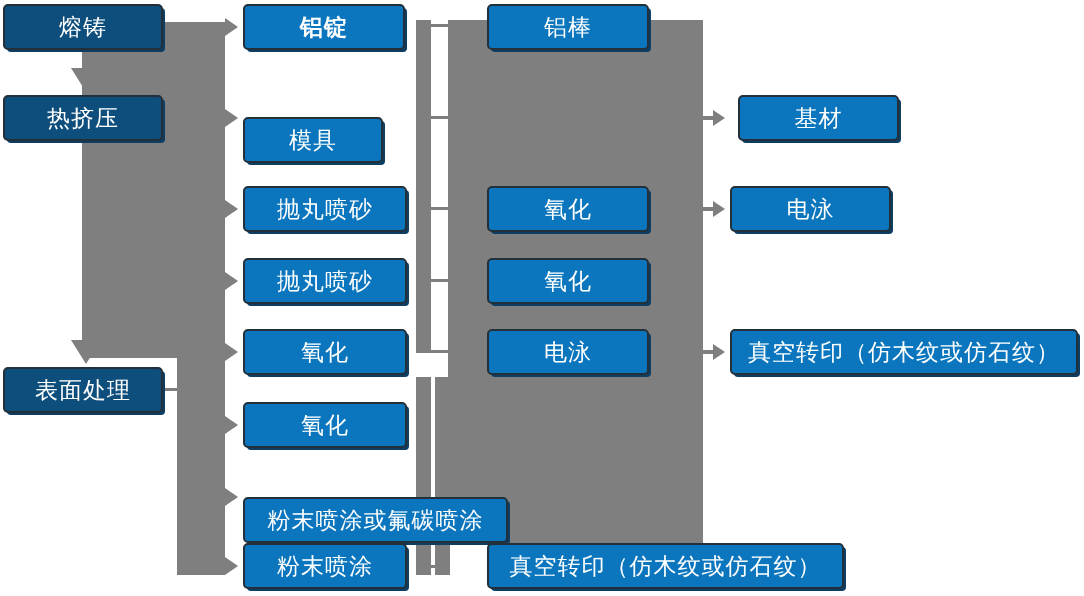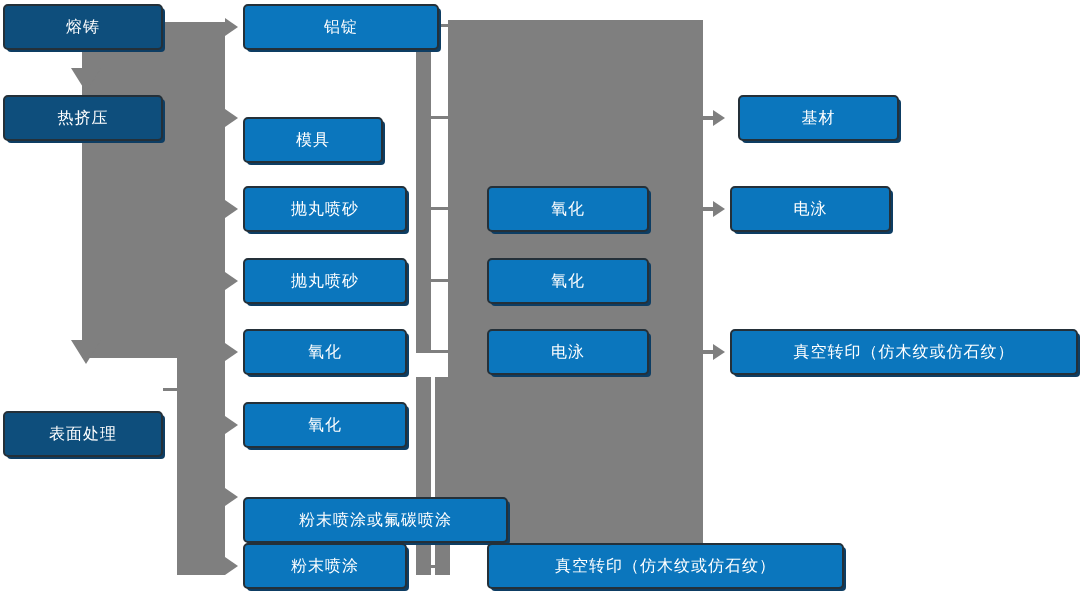--- a/index.html
+++ b/index.html
@@ -15,21 +15,21 @@
     position:relative;width:1084px;height:596px;background:#ffffff;overflow:hidden;
     font-family:"Liberation Sans","DejaVu Sans",sans-serif;
   }
   .gray{position:absolute;background:var(--connector-gray);}
   .hline{position:absolute;height:3px;background:var(--connector-gray);}
   .box{
     position:absolute;display:flex;align-items:center;justify-content:center;
     background:var(--box-blue);color:var(--box-text);
     border:2px solid var(--box-border);border-radius:5px;
     box-shadow:3px 3px 0 -1px var(--shadow-blue);
-    font-size:16px;letter-spacing:1px;box-sizing:border-box;white-space:nowrap;
+    font-size:23px;letter-spacing:1px;box-sizing:border-box;white-space:nowrap;
     z-index:3;
   }
   .box.dark{background:var(--box-dark-blue);}
   .arr-r{
     position:absolute;width:0;height:0;z-index:2;
     border-top:9px solid transparent;border-bottom:9px solid transparent;
     border-left:13px solid var(--connector-gray);
   }
   .arr-d{
     position:absolute;width:0;height:0;z-index:2;
@@ -77,31 +77,32 @@
 
   <div class="tail" style="left:703px;top:116px;width:10px;"></div>
   <div class="arr-r small" style="left:713px;top:110px;"></div>
   <div class="tail" style="left:703px;top:207px;width:10px;"></div>
   <div class="arr-r small" style="left:713px;top:201px;"></div>
   <div class="tail" style="left:703px;top:350px;width:10px;"></div>
   <div class="arr-r small" style="left:713px;top:344px;"></div>
 
   <div class="box dark" style="left:3px;top:4px;width:160px;height:46px;">熔铸</div>
   <div class="box dark" style="left:3px;top:95px;width:160px;height:46px;text-align:right;">热挤压</div>
-  <div class="box dark" style="left:3px;top:367px;width:160px;height:46px;margin-top:44px;">表面处理</div>
+  <div class="box dark" style="left:3px;top:367px;width:160px;height:46px;">表面处理</div>
 
-  <div class="box" style="left:243px;top:4px;width:196px;height:46px;">铝锭</div>
+  <div class="box" style="left:243px;top:4px;width:162px;height:46px;font-weight:bold;">铝锭</div>
   <div class="box" style="left:243px;top:95px;width:140px;height:46px;margin-top:22px;">模具</div>
   <div class="box" style="left:243px;top:186px;width:164px;height:46px;">抛丸喷砂</div>
   <div class="box" style="left:243px;top:258px;width:164px;height:46px;">抛丸喷砂</div>
   <div class="box" style="left:243px;top:329px;width:164px;height:46px;">氧化</div>
   <div class="box" style="left:243px;top:402px;width:164px;height:46px;">氧化</div>
   <div class="box" style="left:243px;top:473px;width:265px;height:46px;margin-top:24px;">粉末喷涂或氟碳喷涂</div>
   <div class="box" style="left:243px;top:543px;width:164px;height:46px;">粉末喷涂</div>
 
+  <div class="box" style="left:487px;top:4px;width:162px;height:46px;">铝棒</div>
   <div class="box" style="left:487px;top:186px;width:162px;height:46px;">氧化</div>
   <div class="box" style="left:487px;top:258px;width:162px;height:46px;">氧化</div>
   <div class="box" style="left:487px;top:329px;width:162px;height:46px;">电泳</div>
   <div class="box" style="left:487px;top:543px;width:357px;height:46px;">真空转印（仿木纹或仿石纹）</div>
 
   <div class="box" style="left:738px;top:95px;width:161px;height:46px;">基材</div>
   <div class="box" style="left:730px;top:186px;width:161px;height:46px;">电泳</div>
   <div class="box" style="left:730px;top:329px;width:348px;height:46px;">真空转印（仿木纹或仿石纹）</div>
 
 </div>

